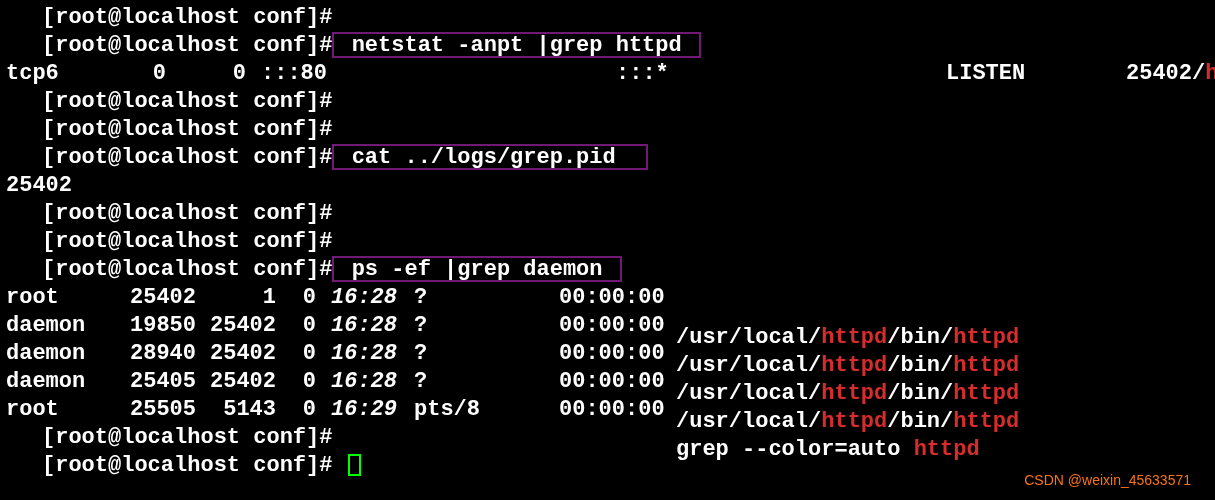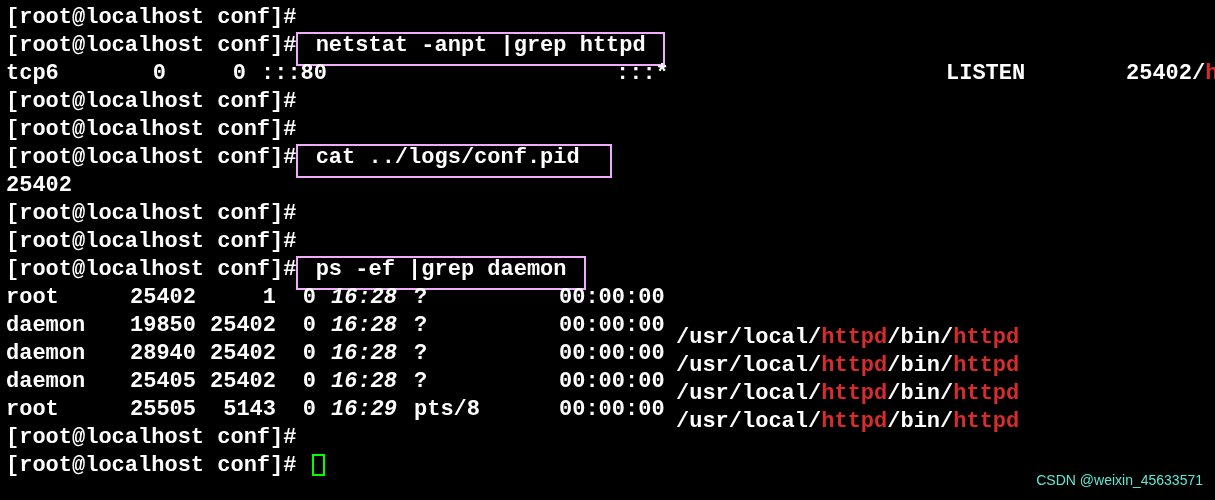--- a/index.html
+++ b/index.html
@@ -10,45 +10,45 @@
     font-size: 22px;
     font-weight: bold;
     line-height: 28px;
     width: 1215px;
     height: 500px;
     overflow: hidden;
     position: relative;
     padding: 4px 6px;
   }
   .line { white-space: pre; height: 28px; position: relative; }
-  .prompt-user    { color: #fff; }
+  .prompt-user    { color: #fff; margin-left: 36px; }
   .hl  { color: #d62c2c; font-weight: bold; }
   .boxed {
-    border: 2px solid #f0abfc;
+    border: 2px solid #701a75;
     padding: 0 4px;
     display: inline-block;
     line-height: 24px;
-    height: 34px;
+    height: 26px;
     vertical-align: top;
   }
   .col-state { display: inline-block; position: absolute; }
   .col-pid   { display: inline-block; position: absolute; }
   .cursor {
     display: inline-block;
     width: 13px;
     height: 22px;
     border: 2px solid #00ff00;
     vertical-align: middle;
     margin-left: 2px;
   }
   .watermark {
     position: absolute;
     bottom: 6px;
-    right: 12px;
-    color: #5eead4;
+    right: 24px;
+    color: #f97316;
     font-size: 14px;
     font-family: sans-serif;
     font-weight: normal;
   }
   .ps-row { position: relative; height: 28px; }
   .c-uid  { position: absolute; left:   0px; }
   .c-pid  { position: absolute; left: 120px; width: 70px; text-align: right; }
   .c-ppid { position: absolute; left: 200px; width: 70px; text-align: right; }
   .c-c    { position: absolute; left: 285px; width: 25px; text-align: right; }
   .c-stime{ position: absolute; left: 325px; font-style: italic; }
@@ -61,21 +61,21 @@
 
 <div class="line"><span class="prompt-user">[root@localhost conf]#</span></div>
 
 <div class="line"><span class="prompt-user">[root@localhost conf]#</span><span class="boxed"> netstat -anpt |grep httpd </span></div>
 
 <div class="line"><span>tcp6</span><span style="display:inline-block;position:absolute;left:120px;width:40px;text-align:right">0</span><span style="display:inline-block;position:absolute;left:210px;width:30px;text-align:right">0</span><span style="position:absolute;left:255px">:::80</span><span style="position:absolute;left:610px">:::*</span><span class="col-state" style="left:940px">LISTEN</span><span class="col-pid" style="left:1120px"><span>25402/</span><span class="hl">h</span></span></div>
 
 <div class="line"><span class="prompt-user">[root@localhost conf]#</span></div>
 <div class="line"><span class="prompt-user">[root@localhost conf]#</span></div>
 
-<div class="line"><span class="prompt-user">[root@localhost conf]#</span><span class="boxed"> cat ../logs/conf.pid  </span></div>
+<div class="line"><span class="prompt-user">[root@localhost conf]#</span><span class="boxed"> cat ../logs/grep.pid  </span></div>
 
 <div class="line"><span>25402</span></div>
 
 <div class="line"><span class="prompt-user">[root@localhost conf]#</span></div>
 <div class="line"><span class="prompt-user">[root@localhost conf]#</span></div>
 
 <div class="line"><span class="prompt-user">[root@localhost conf]#</span><span class="boxed"> ps -ef |grep daemon </span></div>
 
 <div id="ps-rows">
     <div class="ps-row">
@@ -119,19 +119,20 @@
       <span class="c-cmd">/usr/local/<span class="hl">httpd</span>/bin/<span class="hl">httpd</span></span>
     </div>
     <div class="ps-row">
       <span class="c-uid">root</span>
       <span class="c-pid">25505</span>
       <span class="c-ppid">5143</span>
       <span class="c-c">0</span>
       <span class="c-stime">16:29</span>
       <span class="c-tty">pts/8</span>
       <span class="c-time">00:00:00</span>
+      <span class="c-cmd">grep --color=auto <span class="hl">httpd</span></span>
     </div>
   </div>
 
 <div class="line"><span class="prompt-user">[root@localhost conf]#</span></div>
 <div class="line"><span class="prompt-user">[root@localhost conf]#</span> <span class="cursor"></span></div>
 
 <div class="watermark">CSDN @weixin_45633571</div>
 
 </body></html>

